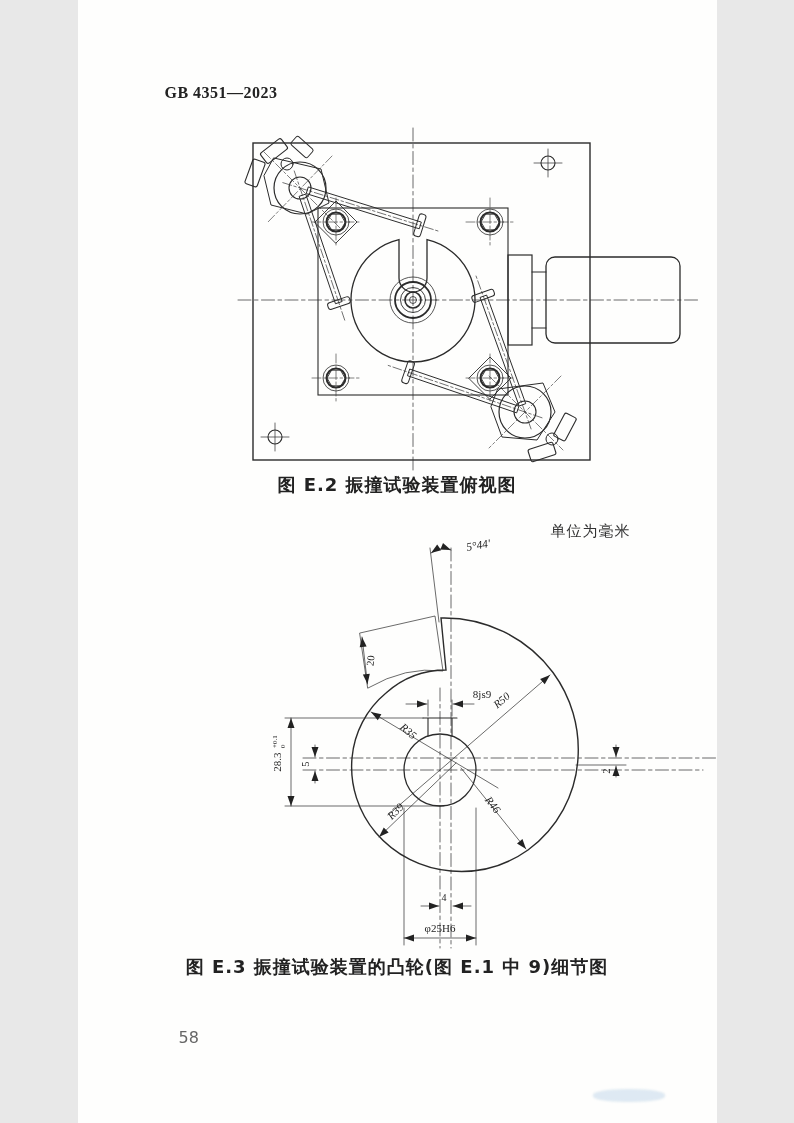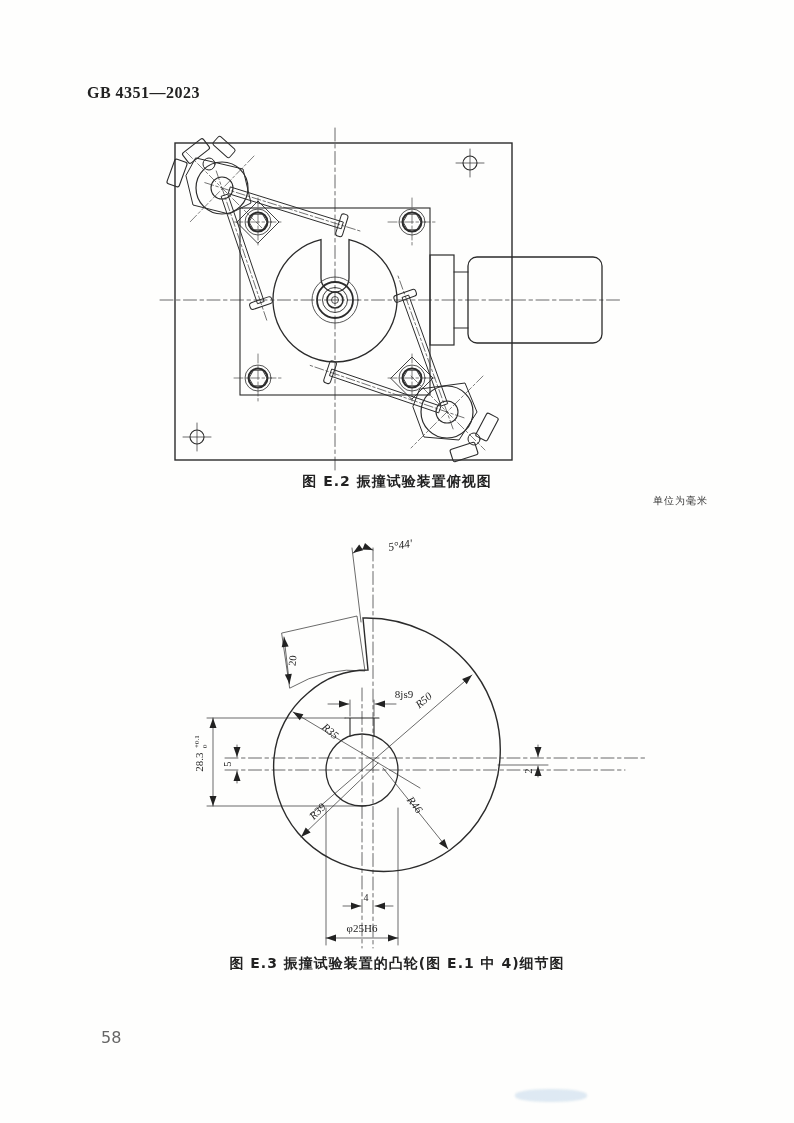--- a/index.html
+++ b/index.html
@@ -1,34 +1,34 @@
 <!DOCTYPE html>
 <html><head>
 <meta charset="utf-8">
 <style>
   html,body{margin:0;padding:0;background:#e8e8e8;}
   .page{
-    position:relative;width:794px;height:1123px;margin:0 auto;
+    position:relative;width:639px;height:1123px;margin:0 auto;
     background:#fefefd;overflow:hidden;
     font-family:"DejaVu Sans",sans-serif;color:#1e1e1e;
   }
   .header{
     position:absolute;left:87px;top:84px;
     font-family:"Liberation Serif",serif;font-weight:700;font-size:16px;
     letter-spacing:.5px;color:#222;
   }
   .caption{
     position:absolute;left:0;right:0;text-align:center;
-    font-weight:700;font-size:14px;color:#222;letter-spacing:1px;
+    font-weight:700;font-size:18px;color:#222;letter-spacing:1px;
   }
   .cap-e2{top:473px;}
   .cap-e3{top:955px;}
   .unit-note{
-    position:absolute;top:494px;right:86px;
-    font-size:10px;color:#333;letter-spacing:1px;
+    position:absolute;top:522px;right:86px;
+    font-size:15px;color:#333;letter-spacing:1px;
   }
   .page-number{
     position:absolute;left:101px;top:1028px;
     font-size:16px;color:#666;
   }
   .print-artifact{
     position:absolute;left:515px;top:1089px;width:72px;height:13px;
     background:rgba(170,200,226,.38);border-radius:45%;
     filter:blur(1px);
   }
@@ -222,19 +222,19 @@
     <g transform="translate(231,764) rotate(-90)">
       <text class="dimtxt" text-anchor="middle" font-size="10.5">5</text>
     </g>
     <g transform="translate(532,771) rotate(-90)">
       <text class="dimtxt" text-anchor="middle" font-size="10.5">2</text>
     </g>
     <text class="dimtxt" x="366" y="901" text-anchor="middle" font-size="10">4</text>
     <text class="dimtxt" x="362" y="932" text-anchor="middle" font-size="11">φ25H6</text>
   </svg>
 
-  <div class="caption cap-e3">图 E.3  振撞试验装置的凸轮(图 E.1 中 4)细节图</div>
+  <div class="caption cap-e3">图 E.3  振撞试验装置的凸轮(图 E.1 中 9)细节图</div>
 
   <div class="page-number">58</div>
 
   <div class="print-artifact"></div>
 
 </div>
 
 </body></html>

